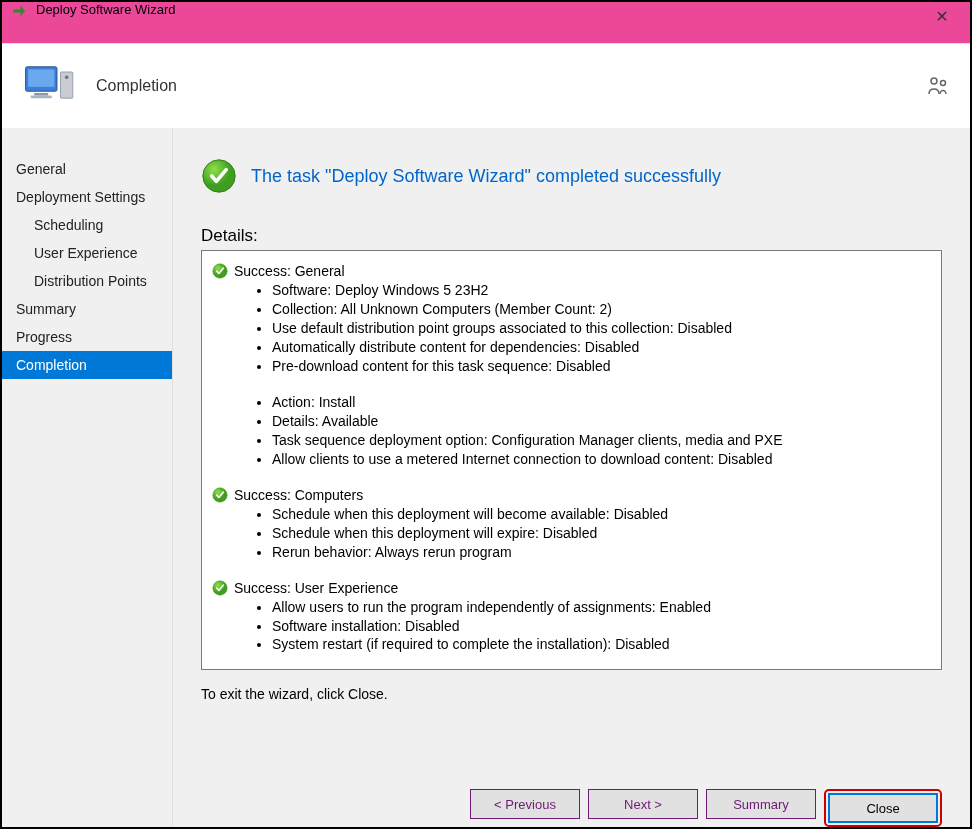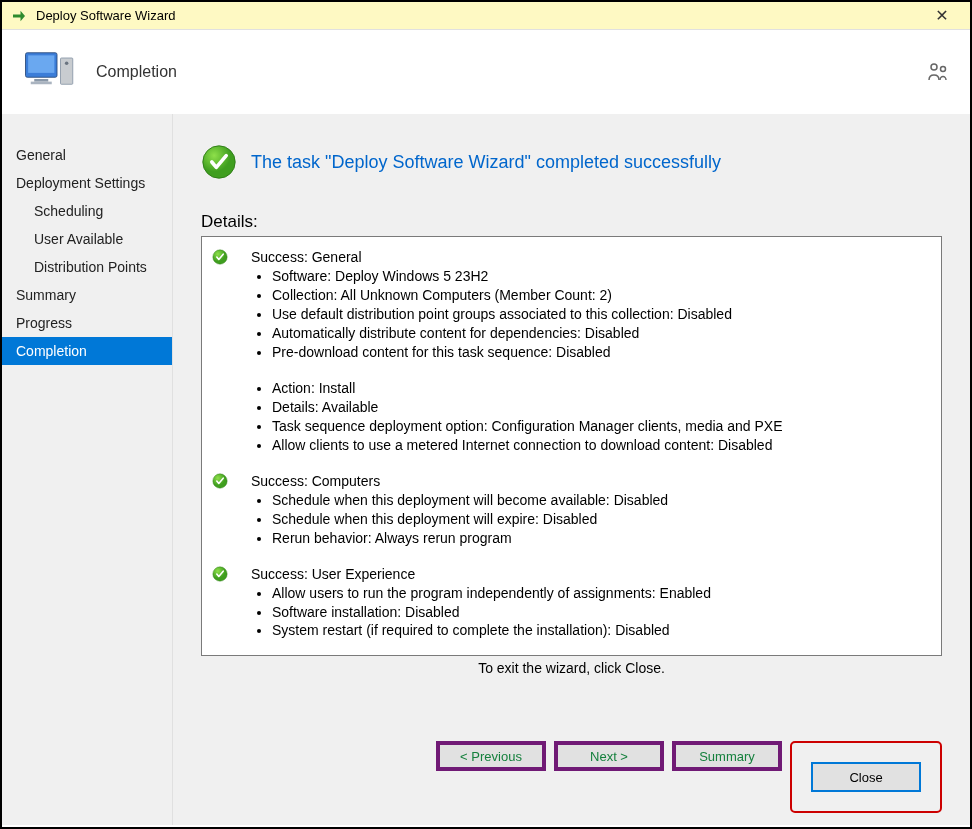--- a/index.html
+++ b/index.html
@@ -7,24 +7,24 @@
       font-family: "Segoe UI", Tahoma, sans-serif;
       font-size: 13px;
       background: #fff;
       width: 972px;
       height: 829px;
       overflow: hidden;
       border: 2px solid #000;
     }
     .titlebar {
       display: flex;
-      align-items: center;
-      height: 28px;
+      align-items: flex-start;
+      height: 42px;
       padding: 0 8px;
-      background: #fef9c3;
+      background: #ec4899;
       border-bottom: 1px solid #e0e0e0;
     }
     .titlebar-icon {
       width: 18px; height: 18px; margin-right: 8px;
       display: flex; align-items: center; justify-content: center;
     }
     .titlebar-title { flex: 1; font-size: 13px; color: #000; }
     .titlebar-close {
       width: 40px; height: 28px;
       display: flex; align-items: center; justify-content: center;
@@ -103,28 +103,28 @@
       height: 100%;
       overflow-y: scroll;
       padding: 12px 10px;
     }
     .details-scroll::-webkit-scrollbar { width: 17px; }
     .details-scroll::-webkit-scrollbar-track { background: #f0f0f0; }
     .details-scroll::-webkit-scrollbar-thumb { background: #c2c2c2; border: 1px solid #f0f0f0; }
 
     .section { margin-bottom: 18px; }
     .section-hdr {
-      display: flex; align-items: center; gap: 23px;
+      display: flex; align-items: center; gap: 6px;
       font-size: 14px; color: #000; margin-bottom: 2px;
     }
     .success-icon-sm { width: 16px; height: 16px; flex-shrink: 0; }
     .section ul { list-style: disc; padding-left: 60px; }
     .section li { font-size: 14px; color: #000; line-height: 1.35; }
 
-    .exit-hint { font-size: 14px; color: #000; margin-top: 4px; text-align: center; }
+    .exit-hint { font-size: 14px; color: #000; margin-top: 16px; }
 
     .watermark {
       position: absolute;
       left: 50%; top: 712px;
       transform: translateX(-50%);
       font-size: 24px;
       font-weight: 700;
       color: rgba(120,120,120,0.5);
       letter-spacing: 1px;
       pointer-events: none;
@@ -133,36 +133,36 @@
     .button-row {
       margin-top: auto;
       display: flex;
       justify-content: flex-end;
       gap: 8px;
       padding-top: 40px;
     }
     .wiz-btn {
       min-width: 110px;
       height: 30px;
-      border: 4px solid #701a75;
+      border: 1px solid #701a75;
       background: #e1e1e1;
       font-size: 13px;
-      color: #15803d;
+      color: #701a75;
       cursor: default;
     }
     .wiz-btn.primary {
       border: 2px solid #0078d7;
       background: #e1e1e1;
       color: #000;
       cursor: pointer;
     }
     .close-highlight {
       border: 2px solid #cc0000;
       border-radius: 5px;
-      padding: 19px;
+      padding: 2px;
       display: inline-flex;
     }
   </style>
 </head>
 <body>
 
 <div class="titlebar">
   <span class="titlebar-icon">
     <svg viewBox="0 0 24 24" width="18" height="18">
         <path fill="#2e8b2e" d="M4 10h10V5l6 7-6 7v-5H4z"></path>
@@ -193,21 +193,21 @@
         <path d="M14 20c0-2 1.5-3.5 3-3.5s3 1.5 3 3.5"></path>
     </svg>
   </span>
 </div>
 
 <div class="body">
   <div class="sidebar" id="sidebar">
       <div class="nav-item">General</div>
       <div class="nav-item">Deployment Settings</div>
       <div class="nav-item indent">Scheduling</div>
-      <div class="nav-item indent">User Available</div>
+      <div class="nav-item indent">User Experience</div>
       <div class="nav-item indent">Distribution Points</div>
       <div class="nav-item">Summary</div>
       <div class="nav-item">Progress</div>
       <div class="nav-item selected">Completion</div>
     </div>
 
   <div class="content">
     <div class="success-header">
       <span class="success-icon-lg">
         <svg viewBox="0 0 40 40" width="36" height="36">

